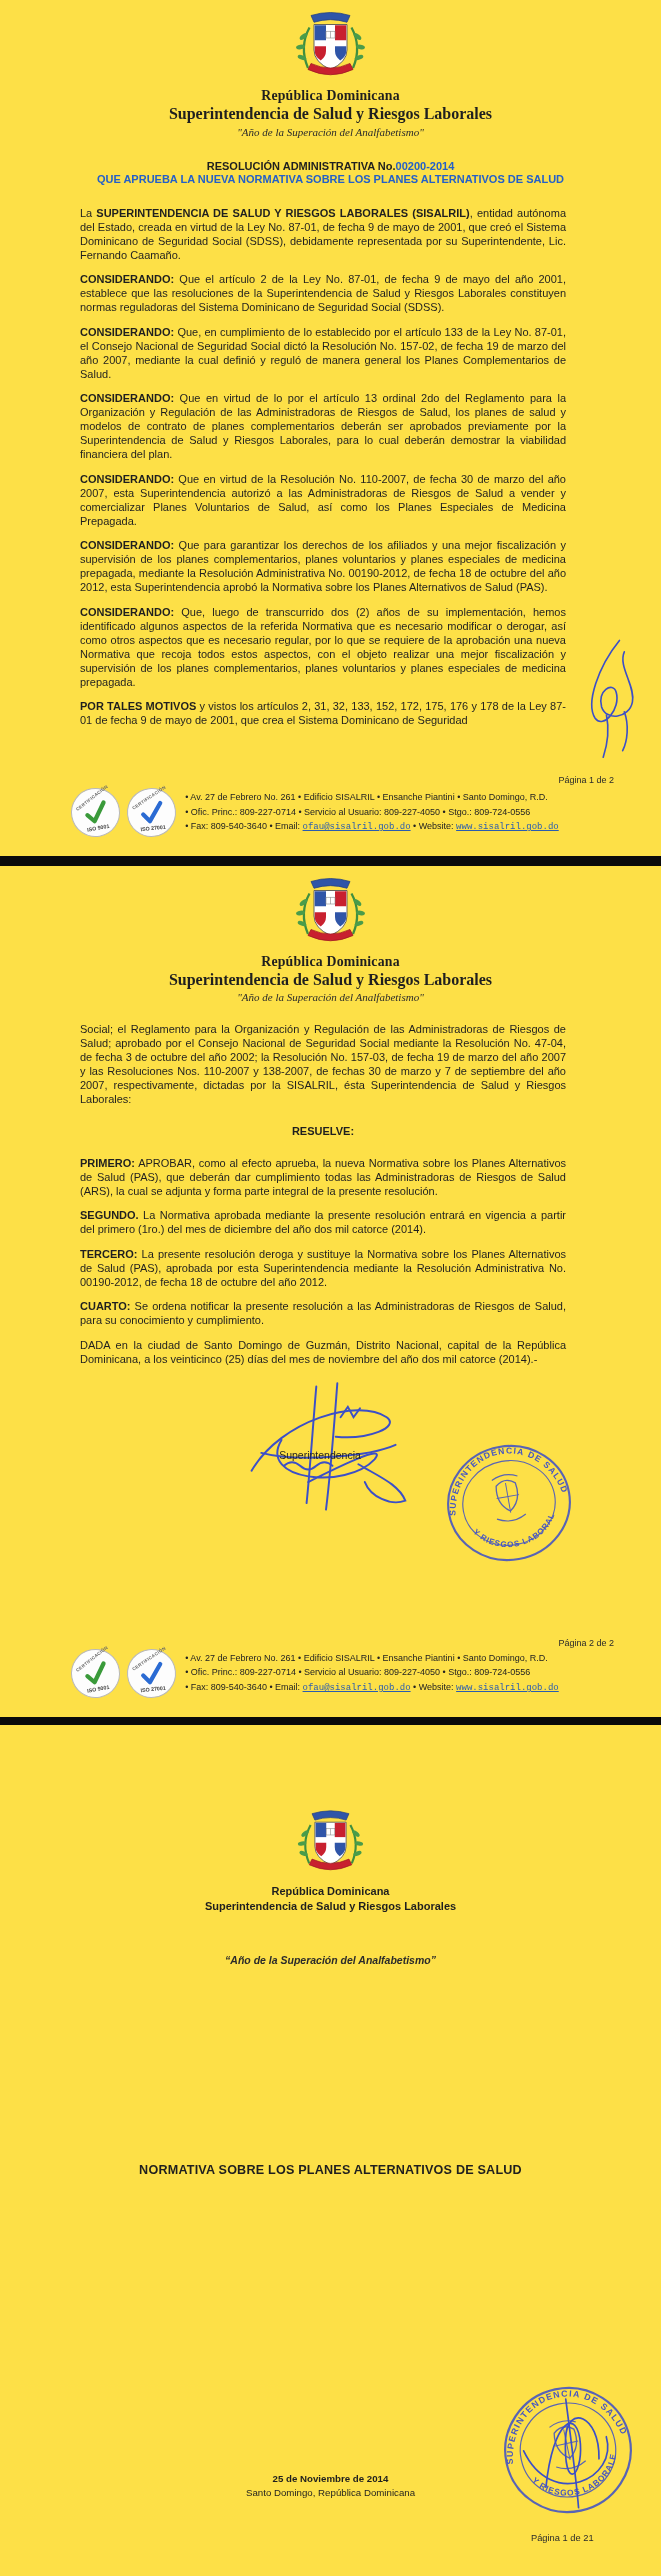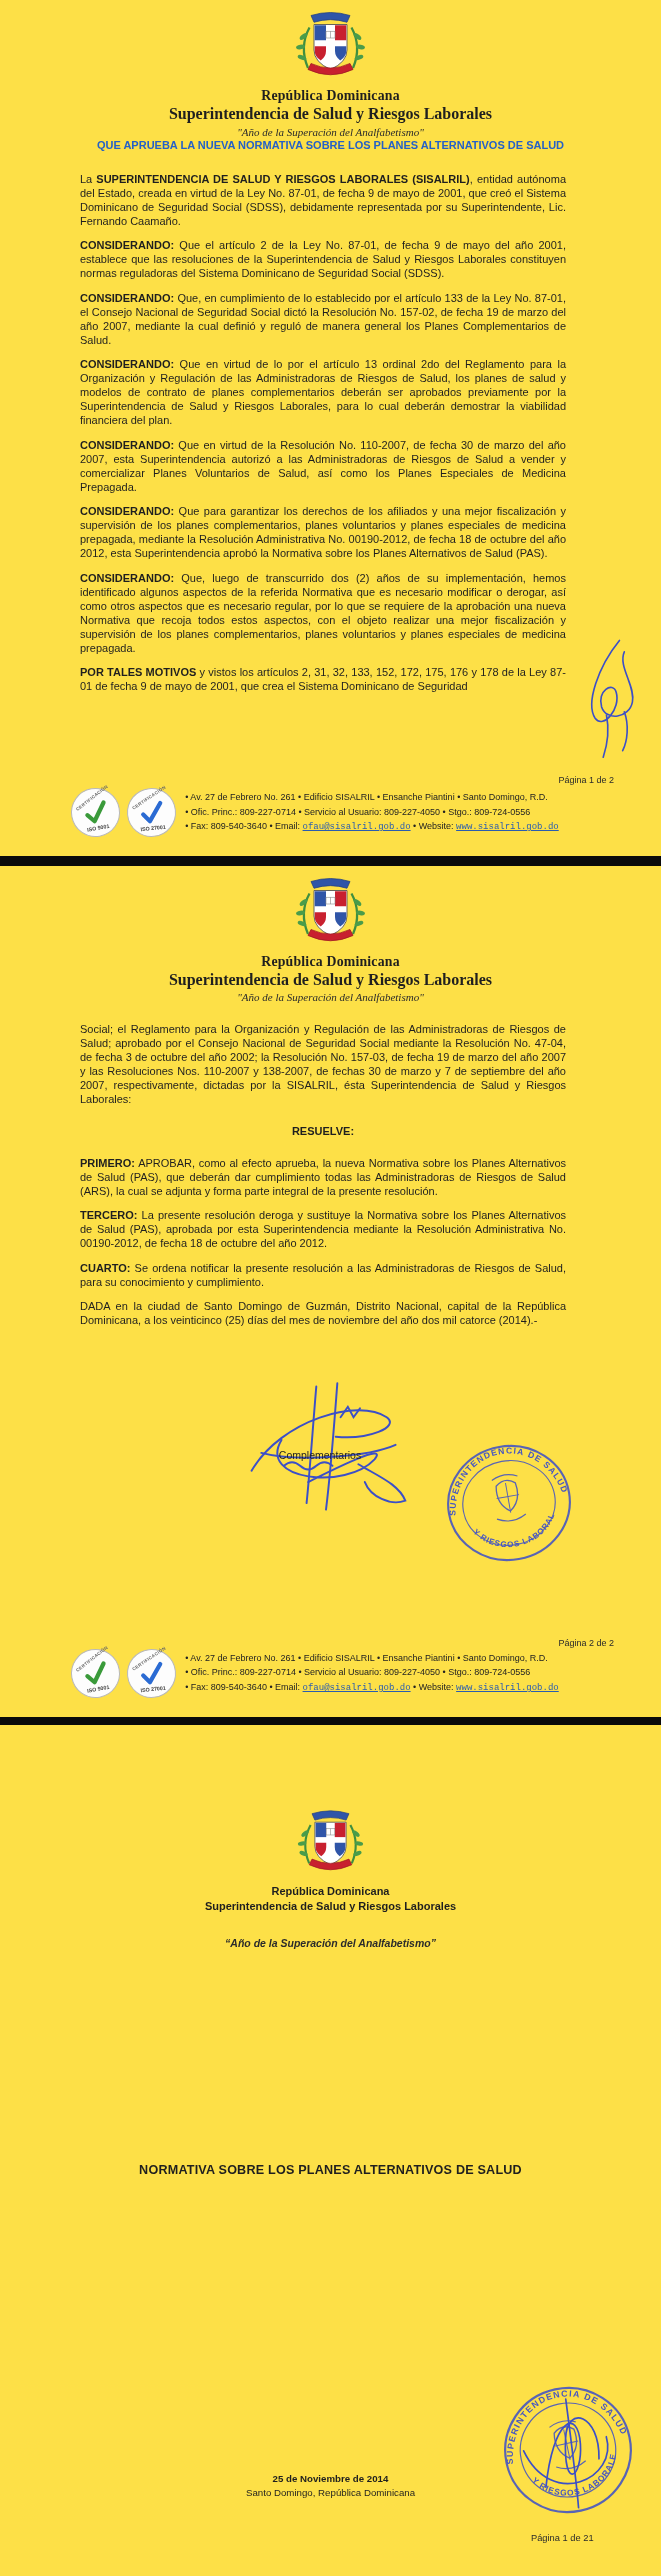--- a/index.html
+++ b/index.html
@@ -54,21 +54,21 @@
   .signer-title{font-size:10.5px;margin-top:1.6px;}
   .stamp{position:absolute;}
   .stamp2{left:444px;top:576px;transform:rotate(-10deg);}
   .stamp3{left:501px;top:658px;transform:rotate(-12deg);}
   .sig1{position:absolute;left:582px;top:634px;}
 
   
   .p3-crest{position:absolute;left:0;width:100%;top:81px;display:flex;justify-content:center;}
   .p3-crest .crest-svg{width:71px;height:75px;}
   .p3-head{position:absolute;left:0;width:100%;top:159px;text-align:center;font-weight:bold;font-size:11px;line-height:1.35;}
-  .p3-motto{position:absolute;left:0;width:100%;top:212px;text-align:center;font-style:italic;font-weight:bold;font-size:10.5px;color:#2b2b2b;}
+  .p3-motto{position:absolute;left:0;width:100%;top:229px;text-align:center;font-style:italic;font-weight:bold;font-size:10.5px;color:#2b2b2b;}
   .p3-title{position:absolute;left:0;width:100%;top:438px;text-align:center;font-weight:bold;font-size:12.6px;letter-spacing:0.2px;}
   .p3-date{position:absolute;left:0;width:100%;top:747px;text-align:center;font-size:9.7px;line-height:1.45;}
   .p3-date .d1{font-weight:bold;}
 
   .stamp-svg text{font-family:"Liberation Sans",sans-serif;}
 </style>
 </head>
 <body>
 
 <div class="page page1">
@@ -91,20 +91,23 @@
       <path d="M56 51 h15 v6 q0 8 -8 13 q-7 -5 -7 -13 Z" fill="#2f55a8"></path>
       <rect x="44" y="31" width="12" height="9" fill="#fff" stroke="#888" stroke-width="0.8"></rect>
       <line x1="50" y1="31" x2="50" y2="40" stroke="#888" stroke-width="0.8"></line>
       <path d="M20 82 Q50 96 80 82 L76 74 Q50 86 24 74 Z" fill="#c8202f" stroke="#9c1822" stroke-width="1"></path>
     </svg>
   </div>
   <div class="h-country">República Dominicana</div>
   <div class="h-inst">Superintendencia de Salud y Riesgos Laborales</div>
   <div class="h-motto">"Año de la Superación del Analfabetismo"</div>
 
+  <div class="res-title">
+    <span>RESOLUCIÓN ADMINISTRATIVA No.</span><span class="blue">00200-2014</span>
+  </div>
   <div class="res-sub">QUE APRUEBA LA NUEVA NORMATIVA SOBRE LOS PLANES ALTERNATIVOS DE SALUD</div>
 
   <div class="doc-body">
     <p><span>La </span><b>SUPERINTENDENCIA DE SALUD Y RIESGOS LABORALES (SISALRIL)</b><span>, entidad autónoma del Estado, creada en virtud de la Ley No. 87-01, de fecha 9 de mayo de 2001, que creó el Sistema Dominicano de Seguridad Social (SDSS), debidamente representada por su Superintendente, Lic. Fernando Caamaño.</span></p>
     <p><b>CONSIDERANDO:</b><span> Que el artículo 2 de la Ley No. 87-01, de fecha 9 de mayo del año 2001, establece que las resoluciones de la Superintendencia de Salud y Riesgos Laborales constituyen normas reguladoras del Sistema Dominicano de Seguridad Social (SDSS).</span></p>
     <p><b>CONSIDERANDO:</b><span> Que, en cumplimiento de lo establecido por el artículo 133 de la Ley No. 87-01, el Consejo Nacional de Seguridad Social dictó la Resolución No. 157-02, de fecha 19 de marzo del año 2007, mediante la cual definió y reguló de manera general los Planes Complementarios de Salud.</span></p>
     <p><b>CONSIDERANDO:</b><span> Que en virtud de lo  por el artículo 13 ordinal 2do del Reglamento para la Organización y Regulación de las Administradoras de Riesgos de Salud, los planes de salud y modelos de contrato de planes complementarios deberán ser aprobados previamente por la Superintendencia de Salud y Riesgos Laborales, para lo cual deberán demostrar la viabilidad financiera del plan.</span></p>
     <p><b>CONSIDERANDO:</b><span> Que en virtud de la Resolución No. 110-2007, de fecha 30 de marzo del año 2007, esta Superintendencia autorizó a las Administradoras de Riesgos de Salud a vender y comercializar  Planes Voluntarios de Salud, así como los Planes Especiales de Medicina Prepagada.</span></p>
     <p><b>CONSIDERANDO:</b><span> Que para garantizar los derechos de los afiliados y una mejor fiscalización y supervisión de los planes complementarios, planes voluntarios y planes especiales de medicina prepagada, mediante la Resolución Administrativa No. 00190-2012, de fecha 18 de octubre del año 2012, esta Superintendencia aprobó la Normativa sobre los Planes Alternativos de Salud (PAS).</span></p>
     <p><b>CONSIDERANDO:</b><span> Que, luego de transcurrido dos (2) años de su implementación, hemos identificado algunos aspectos de la referida Normativa que es necesario modificar o derogar, así como otros aspectos que es necesario regular, por lo que se requiere  de la aprobación una nueva Normativa que recoja todos estos aspectos, con el objeto realizar una mejor fiscalización y supervisión de los planes complementarios, planes voluntarios y planes especiales de medicina prepagada.</span></p>
@@ -172,40 +175,41 @@
     </svg>
   </div>
   <div class="h-country">República Dominicana</div>
   <div class="h-inst">Superintendencia de Salud y Riesgos Laborales</div>
   <div class="h-motto">"Año de la Superación del Analfabetismo"</div>
 
   <div class="doc-body">
     <p>Social; el Reglamento para la Organización y Regulación de las Administradoras de Riesgos de Salud; aprobado por el Consejo Nacional de Seguridad Social mediante la Resolución No. 47-04, de fecha 3 de octubre del año 2002; la Resolución No. 157-03, de fecha 19 de marzo del año 2007 y las Resoluciones Nos. 110-2007 y 138-2007, de fechas 30 de marzo y 7 de septiembre del año 2007, respectivamente, dictadas por la SISALRIL, ésta Superintendencia de Salud y Riesgos Laborales:</p>
     <div class="resuelve">RESUELVE:</div>
     <p><b>PRIMERO:</b><span> APROBAR, como al efecto aprueba, la nueva Normativa sobre los Planes Alternativos de Salud (PAS), que deberán dar cumplimiento todas las Administradoras de Riesgos de Salud (ARS), la cual se adjunta y forma parte integral de la presente resolución.</span></p>
+    <p><b>SEGUNDO.</b><span> La Normativa aprobada mediante la presente resolución entrará en vigencia a partir del primero (1ro.) del mes de diciembre del año dos mil catorce (2014).</span></p>
     <p><b>TERCERO:</b><span> La presente resolución deroga y sustituye la Normativa sobre los Planes Alternativos de Salud (PAS), aprobada por esta Superintendencia mediante la Resolución Administrativa No. 00190-2012, de fecha 18 de octubre del año 2012.</span></p>
     <p><b>CUARTO:</b><span> Se ordena notificar la presente resolución a las Administradoras de Riesgos de Salud, para su conocimiento y cumplimiento.</span></p>
     <p>DADA en la ciudad de Santo Domingo de Guzmán, Distrito Nacional, capital de la República Dominicana,  a los veinticinco (25) días del mes de noviembre del año dos mil catorce (2014).-</p>
   </div>
 
   <svg class="sig2" width="178" height="138" viewBox="0 0 220 170">
     <g fill="none" stroke="#3b4fc8" stroke-width="2.4" stroke-linecap="round">
       <path d="M18 118 C55 55 150 28 185 52 C202 64 162 80 122 76"></path>
       <path d="M55 80 C25 130 135 142 170 104 C188 82 120 116 88 132"></path>
       <path d="M30 96 C75 108 165 100 196 86"></path>
       <path d="M98 14 C94 60 90 120 86 158"></path>
       <path d="M124 10 C120 62 116 118 110 166"></path>
       <path d="M128 52 l9 -13 l7 13 l8 -11"></path>
       <path d="M58 112 q10 -9 20 0 q10 9 20 0 q10 -9 20 0"></path>
       <path d="M150 110 C175 125 200 135 208 155 C190 162 165 150 158 132"></path>
     </g>
   </svg>
 
   <div class="signer">
-    <div class="signer-title">Complementarios</div>
+    <div class="signer-title">Superintendencia</div>
   </div>
 
   <svg class="stamp stamp2 stamp-svg" width="130" height="122" viewBox="0 0 160 150">
     <g stroke="#4656c2" fill="none" opacity="0.9">
       <ellipse cx="80" cy="75" rx="75" ry="70" stroke-width="2.6"></ellipse>
       <ellipse cx="80" cy="75" rx="57" ry="52" stroke-width="1.4"></ellipse>
       <path d="M68 52 q12 -10 24 0 q4 22 -12 33 q-16 -11 -12 -33 Z" stroke-width="1.6"></path>
       <line x1="80" y1="50" x2="80" y2="87" stroke-width="1.2"></line>
       <line x1="66" y1="67" x2="94" y2="67" stroke-width="1.2"></line>
       <path d="M62 92 q18 10 36 0" stroke-width="1.4"></path>

